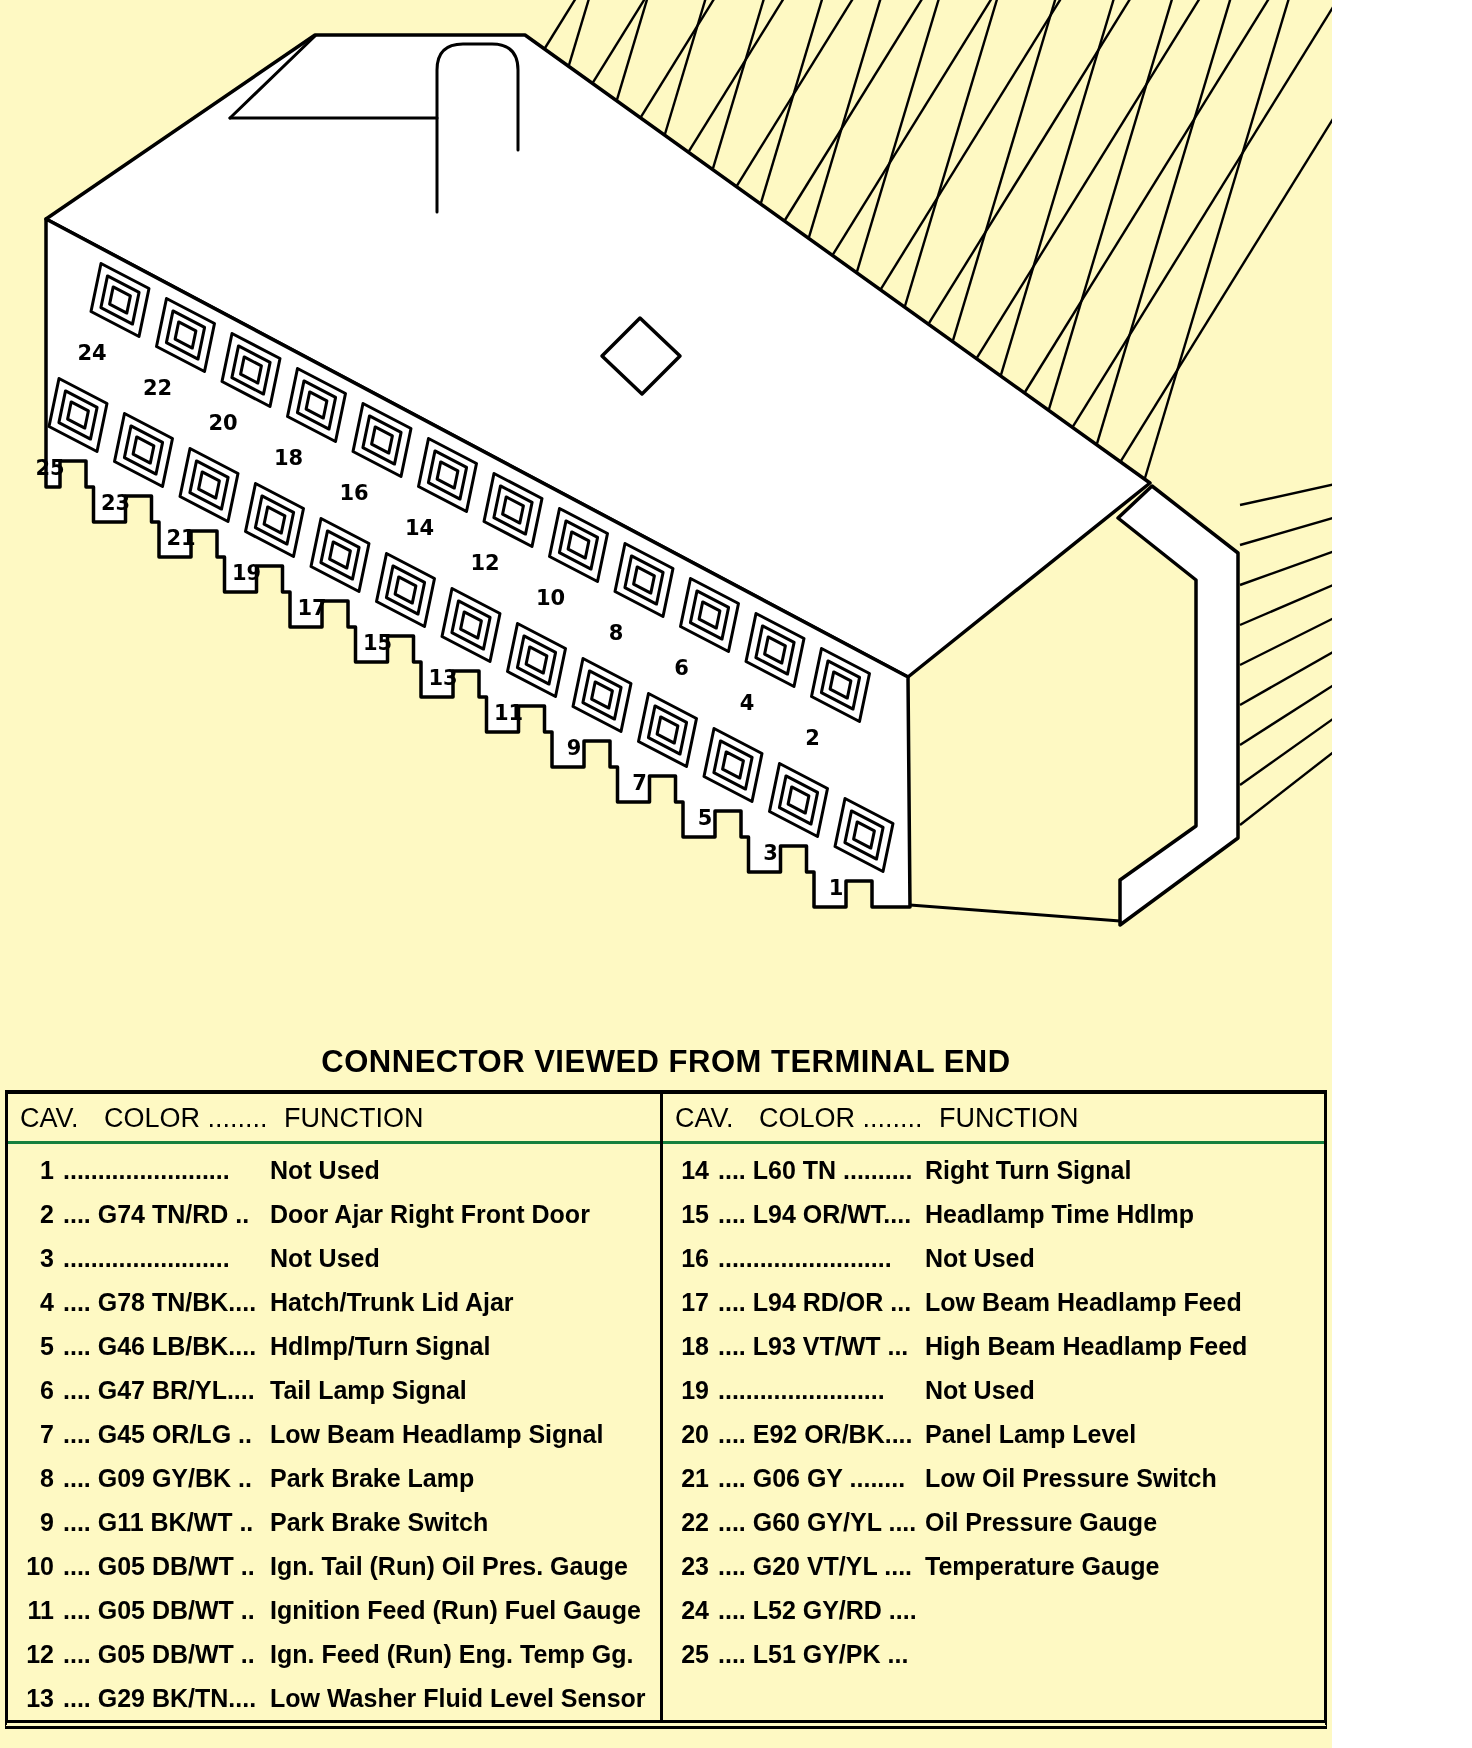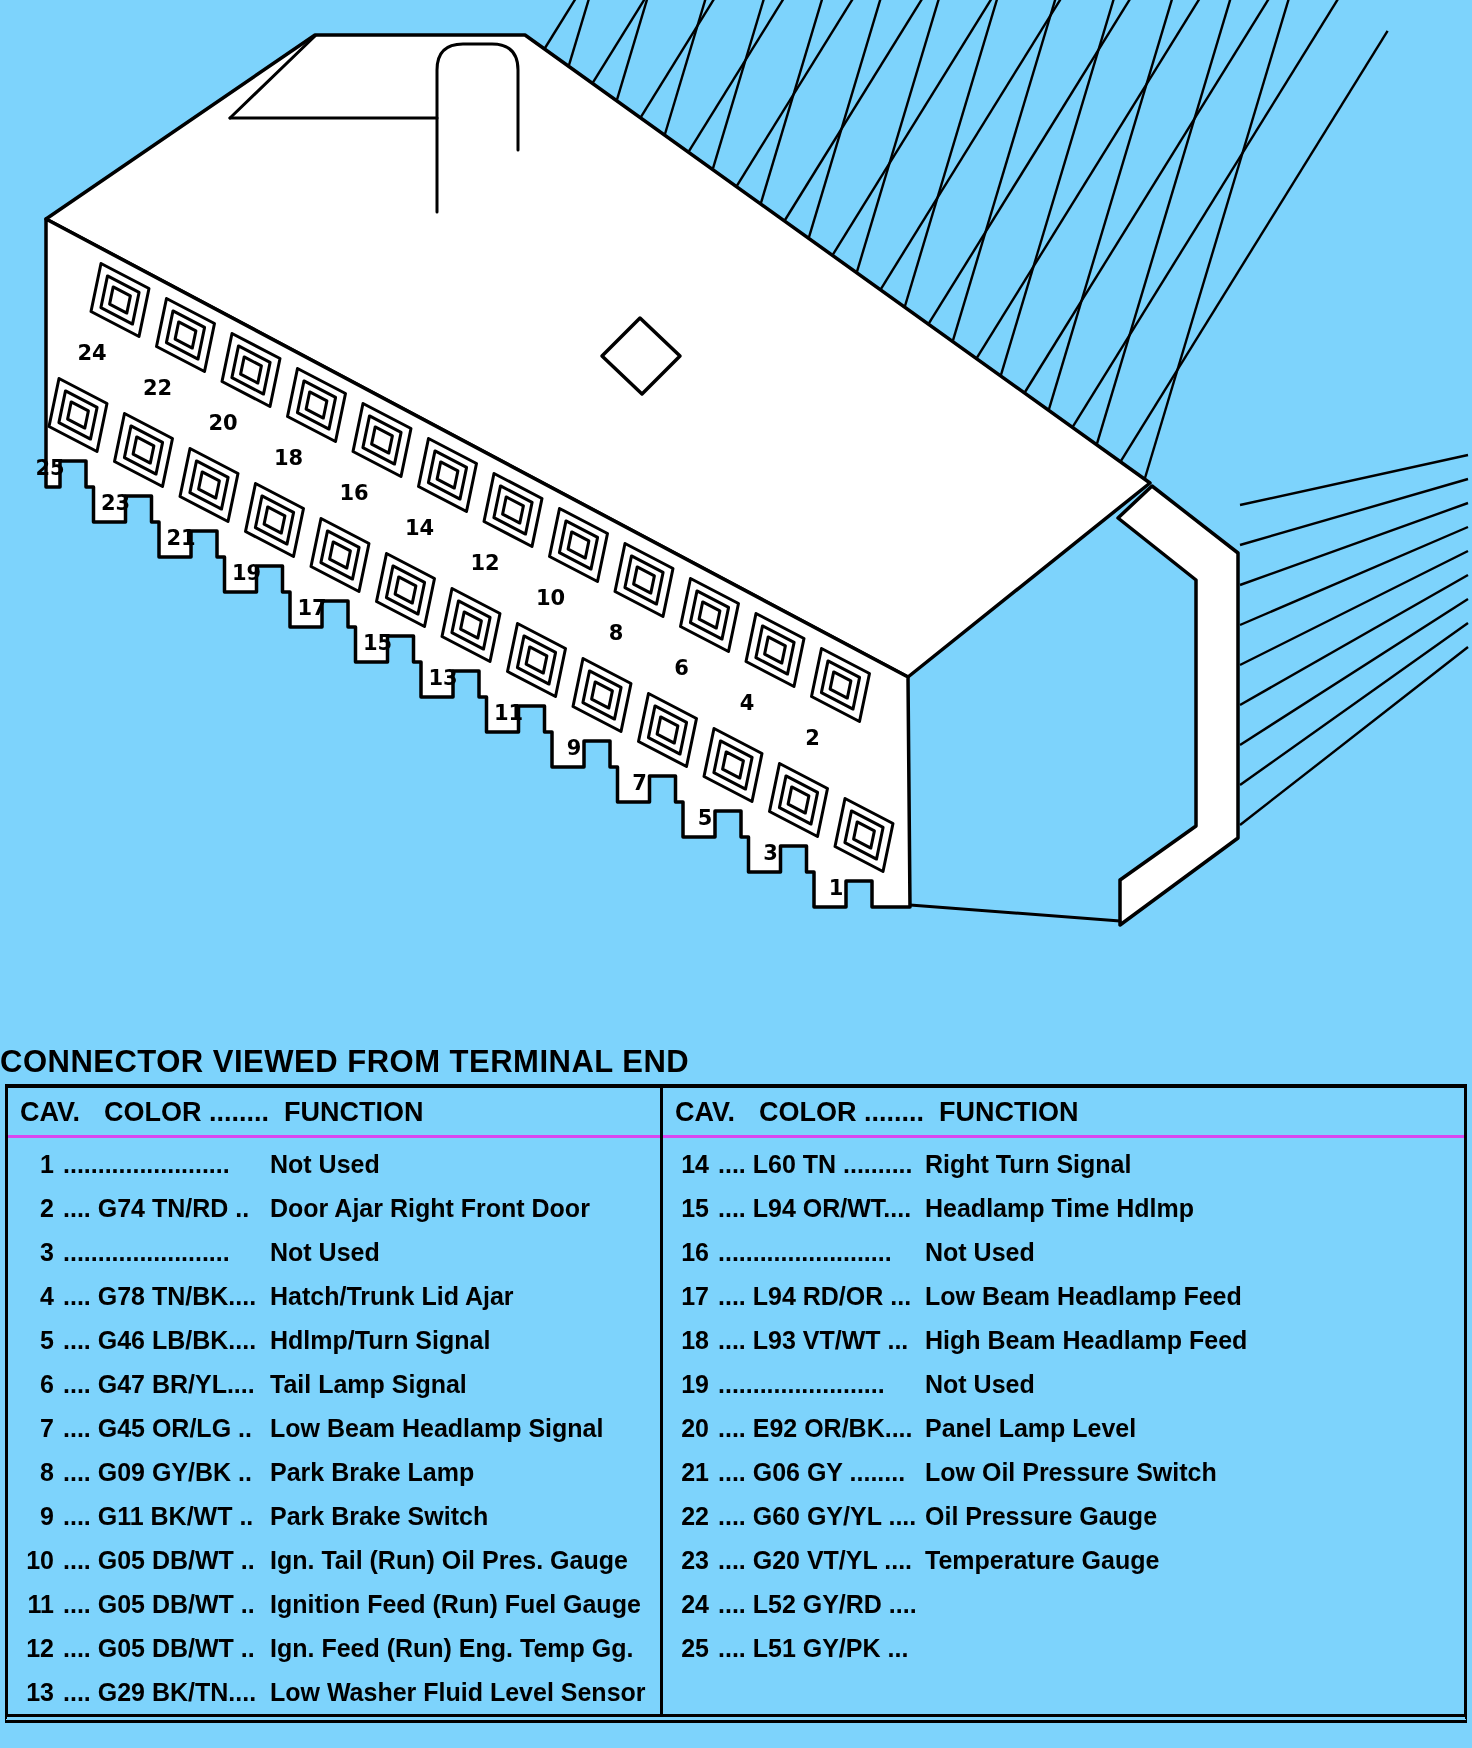--- a/index.html
+++ b/index.html
@@ -1,29 +1,29 @@
 <!DOCTYPE html>
 <html><head>
 <meta charset="utf-8">
 <style>
   *{margin:0;padding:0;box-sizing:border-box}
   html,body{background:#fff}
   body{font-family:"Liberation Sans",sans-serif;color:#000}
-  .page{width:1472px;height:1748px;background:#7dd3fc;overflow:hidden;position:relative}
+  .page{width:1332px;height:1748px;background:#fef9c3;overflow:hidden;position:relative}
   .drawing{display:block}
   .face{fill:#ffffff;stroke:#000;stroke-width:3.5;stroke-linejoin:round}
   .ln{stroke:#000;stroke-width:3;fill:none;stroke-linejoin:round;stroke-linecap:round}
   .wire{stroke:#000;stroke-width:2.4;fill:none}
   .pin-sq{fill:#fff;stroke:#000;stroke-width:3;stroke-linejoin:round}
   .pin-num{font-family:"DejaVu Sans",sans-serif;font-weight:bold;font-size:21px;fill:#000;text-anchor:middle}
-  .title{font-size:31px;font-weight:bold;text-align:left;margin:4px 0 4px 0;letter-spacing:.5px}
+  .title{font-size:31px;font-weight:bold;text-align:center;margin:4px 0 10px 0;letter-spacing:.5px}
   .pintable{margin:0 5px;border-top:4px solid #000;border-bottom:9px double #000;border-left:3px solid #000;border-right:3px solid #000;display:grid;grid-template-columns:652px 1fr;min-height:636px;align-items:start}
   .tcol{height:100%}
   .col-right{border-left:3px solid #000}
-  .thead{display:grid;grid-template-columns:84px 180px 1fr;font-weight:bold;font-size:27px;padding:9px 10px 7px 12px;border-bottom:3px solid #d946ef;white-space:pre}
+  .thead{display:grid;grid-template-columns:84px 180px 1fr;font-weight:normal;font-size:27px;padding:9px 10px 7px 12px;border-bottom:3px solid #15803d;white-space:pre}
   .trow{display:grid;grid-template-columns:46px 212px 1fr;font-size:25px;font-weight:bold;line-height:44px;white-space:pre;overflow:hidden}
   .trow .num{text-align:right}
   .trow .mid{padding-left:9px;overflow:hidden}
   .trow .fn{padding-left:4px;overflow:hidden}
   .rows{padding-top:4px}
 </style>
 </head>
 <body>
 
 <div class="page">

